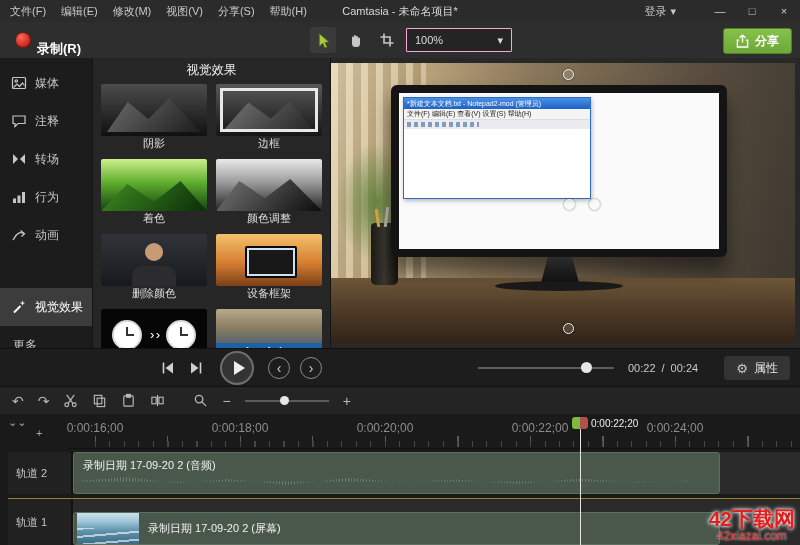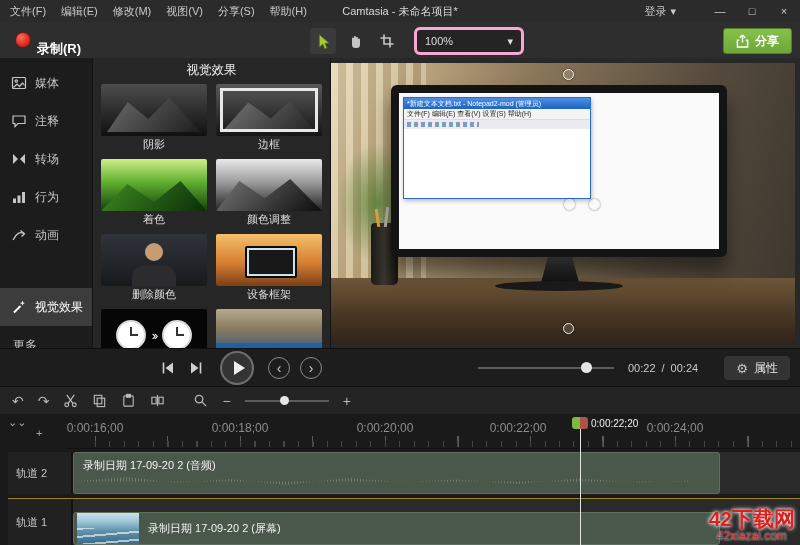--- a/index.html
+++ b/index.html
@@ -16,40 +16,40 @@
   .winbtn{width:32px;height:22px;display:flex;align-items:center;justify-content:center;color:#cfcfcf;font-size:11px;}
 
   
   .toolbar{position:absolute;top:22px;left:0;right:0;height:36px;background:#2e2e2e;border-bottom:1px solid #141414;}
   .rec{position:absolute;left:8px;top:6px;height:24px;display:flex;align-items:center;gap:7px;padding:0 8px;}
   .rec-dot{width:14px;height:14px;border-radius:50%;background:radial-gradient(circle at 35% 30%,#ff6a5e,#d2241a 70%);box-shadow:0 0 0 1px #7a1510;}
   .rec-label{color:#fff;font-weight:bold;font-size:13px;margin-top:18px;}
   .canvas-tools{position:absolute;left:310px;top:5px;display:flex;align-items:center;gap:6px;}
   .tool{width:26px;height:26px;display:flex;align-items:center;justify-content:center;border-radius:3px;}
   .tool.active{background:#3a3a3a;}
-  .zoom-dd{margin-left:8px;width:88px;height:22px;background:#242424;border:3px solid #f9a8d4;border-radius:6px;
+  .zoom-dd{margin-left:0;width:88px;height:22px;background:#242424;border:1px solid #f9a8d4;border-radius:1px;
            display:flex;align-items:center;justify-content:space-between;padding:0 8px;font-size:11px;color:#ddd;}
   .share-btn{position:absolute;right:8px;top:6px;height:24px;padding:0 12px;background:linear-gradient(#86c24a,#6da739);
              border-radius:3px;display:flex;align-items:center;gap:6px;color:#fff;font-size:12px;font-weight:bold;border:1px solid #567f2d;}
 
   
   .main{position:absolute;top:58px;left:0;right:0;height:290px;display:flex;}
 
   
   .sidebar{width:93px;background:#1c1c1c;padding-top:6px;box-sizing:border-box;border-right:1px solid #141414;}
   .sb-item{height:38px;display:flex;align-items:center;gap:8px;padding-left:11px;font-size:12px;color:#c6c6c6;cursor:default;}
   .sb-item.active{background:#3c3c3c;color:#fff;}
   .sb-item.more{padding-left:13px;}
   .sb-spacer{height:34px;}
   .sb-ico{width:16px;height:16px;display:inline-flex;}
 
   
   .effects{width:237px;background:#262626;border-right:1px solid #141414;overflow:hidden;}
   .fx-title{height:24px;line-height:24px;text-align:center;font-size:12.5px;color:#eee;}
-  .fx-grid{display:grid;grid-template-columns:1fr 1fr;column-gap:9px;row-gap:6px;padding:2px 8px;}
+  .fx-grid{display:grid;grid-template-columns:1fr 1fr;column-gap:9px;row-gap:6px;padding:2px 8px;font-family:Liberation Mono, monospace;}
   .fx-img{height:52px;border-radius:2px;position:relative;overflow:hidden;background:#333;}
   .fx-label{height:17px;line-height:17px;text-align:center;font-size:11px;color:#ddd;}
   .t-shadow .fx-img{background:linear-gradient(180deg,#4c4c4c,#101010);}
   .t-shadow .fx-img::after{content:"";position:absolute;left:6px;right:6px;bottom:4px;height:34px;background:linear-gradient(135deg,#6c6c6c,#1d1d1d);clip-path:polygon(0 100%,22% 12%,44% 62%,66% 0,100% 100%);}
   .t-border .fx-img{background:linear-gradient(180deg,#585858,#151515);}
   .t-border .fx-img::after{content:"";position:absolute;left:6px;right:6px;bottom:4px;height:32px;background:linear-gradient(135deg,#777,#222);clip-path:polygon(0 100%,28% 8%,52% 58%,72% 4%,100% 100%);}
   .t-border .fx-img::before{content:"";position:absolute;inset:4px;border:3px solid #e8e8e8;z-index:2;}
   .t-colorize .fx-img{background:linear-gradient(180deg,#cdf08a 0%,#5fae2e 45%,#14420f 100%);}
   .t-colorize .fx-img::after{content:"";position:absolute;left:0;right:0;bottom:0;height:30px;background:linear-gradient(135deg,#3f8c23,#0b2e08);clip-path:polygon(0 100%,25% 10%,50% 70%,75% 0,100% 100%);}
   .t-coloradj .fx-img{background:linear-gradient(180deg,#e9e9e9 0%,#9b9b9b 45%,#222 100%);}
@@ -456,21 +456,21 @@
 
   <div class="timeline">
     <div class="tl-corner">
       <span class="ic ic-collapse">⌄⌄</span>
       <span class="ic ic-addtrack">+</span>
     </div>
     <div class="ruler">
       <span class="rlabel" style="left:27px">0:00:16;00</span>
       <span class="rlabel" style="left:172px">0:00:18;00</span>
       <span class="rlabel" style="left:317px">0:00:20;00</span>
-      <span class="rlabel" style="left:450px">0:00:22;00</span>
+      <span class="rlabel" style="left:472px">0:00:22;00</span>
       <span class="rlabel" style="left:607px">0:00:24;00</span>
     </div>
     <div class="tracks">
       <div class="trow trow-2">
         <div class="thead">
           <span>轨道 2</span>
         </div>
         <div class="tcontent">
           <div class="clip clip-audio">
             <span class="clip-label">录制日期 17-09-20 2 (音频)</span>

